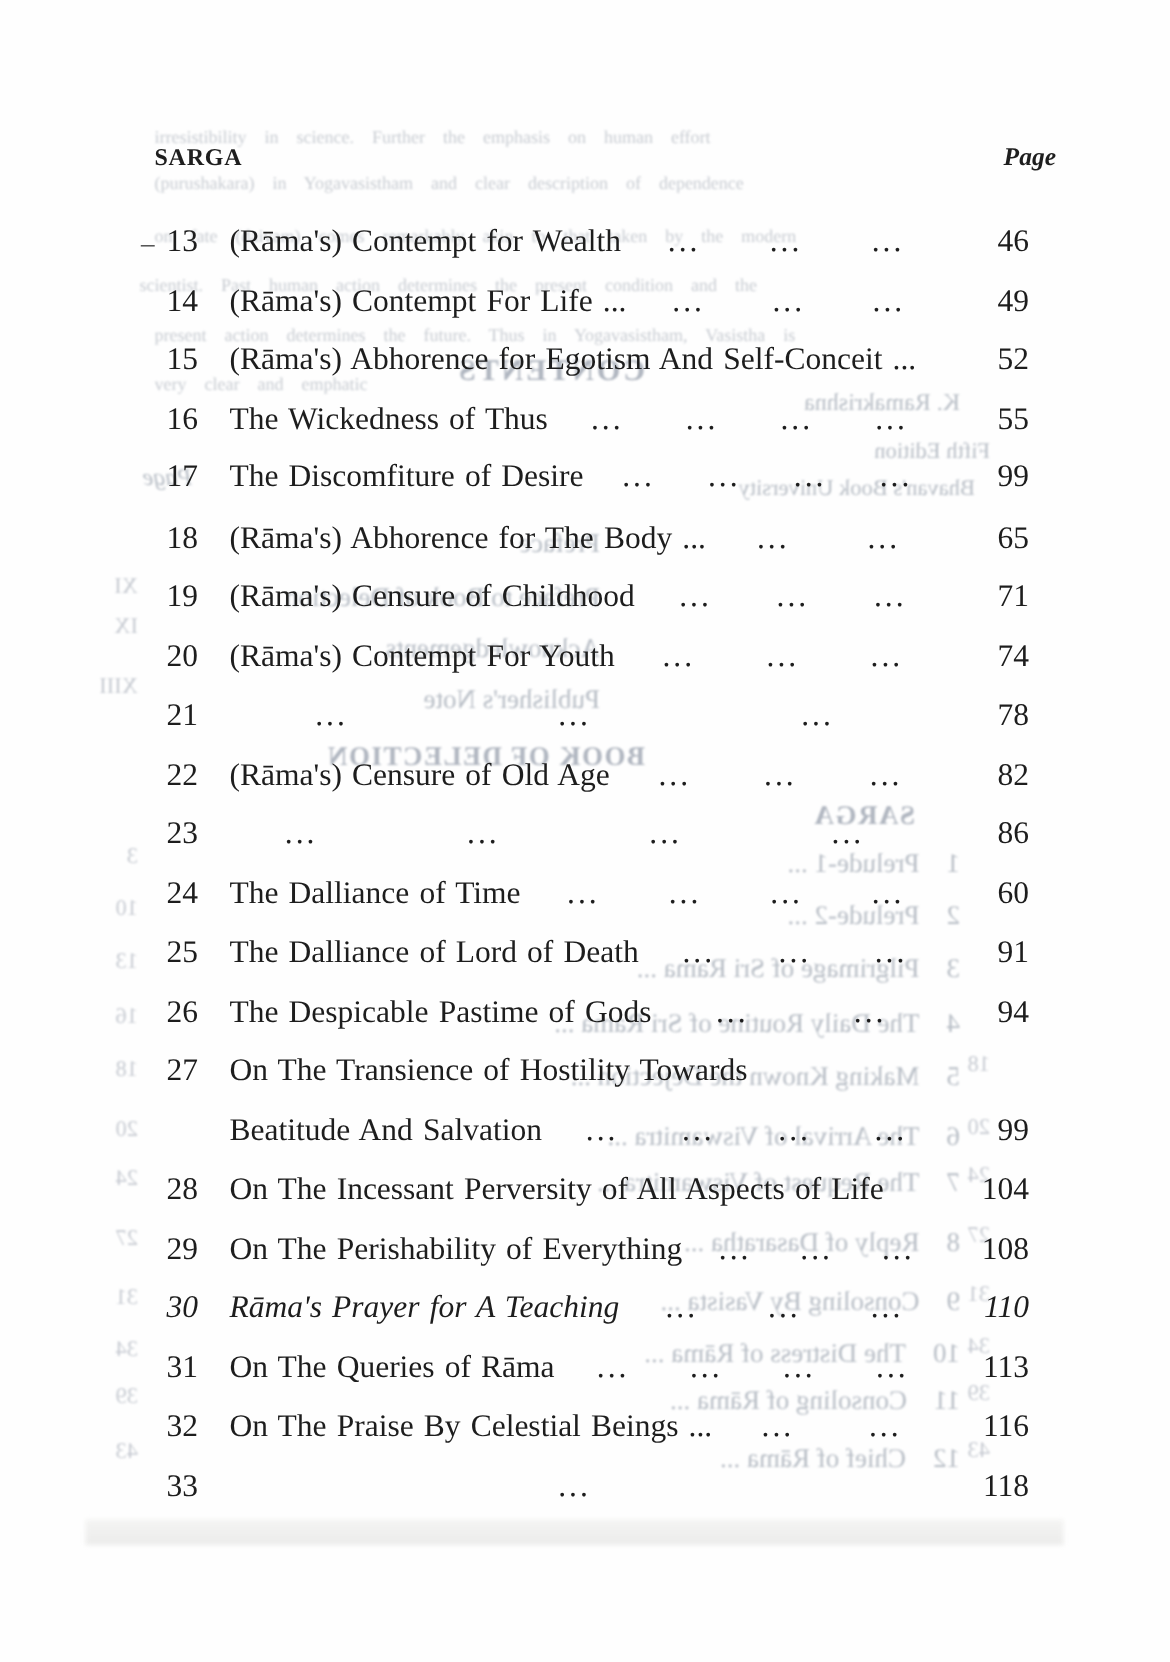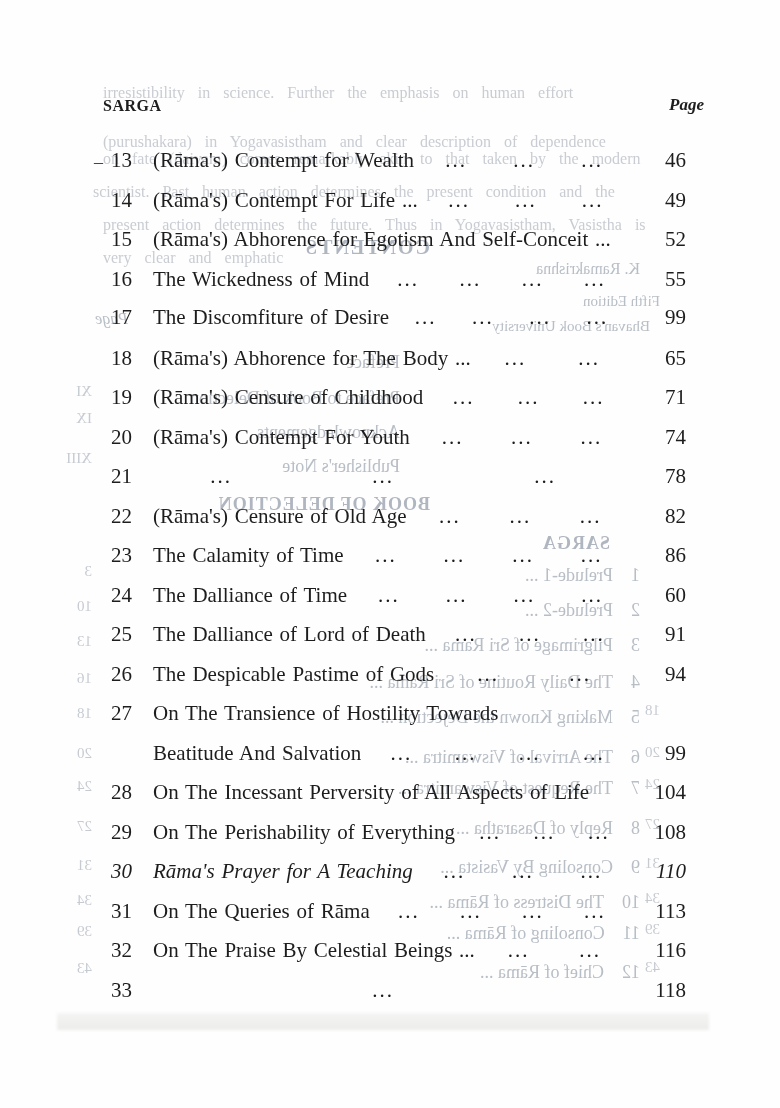--- a/index.html
+++ b/index.html
@@ -16,38 +16,38 @@
   .num{flex:none;width:48px;text-align:right;}
   .tl{flex:none;margin-left:21px;white-space:nowrap;}
   .ld{flex:1 1 auto;min-width:0;display:flex;justify-content:space-around;margin:0 8px;
       overflow:hidden;}
   .ld span{letter-spacing:2px;}
   .pg{flex:none;width:52px;text-align:right;}
   
   .gh{position:absolute;white-space:nowrap;overflow:hidden;font-size:18px;
       color:rgba(125,136,152,.55);filter:blur(.7px);transform:scaleX(-1);text-align:left;}
   .gh-b{font-weight:bold;color:rgba(112,122,140,.55);}
-  .gh-par{position:absolute;white-space:nowrap;overflow:hidden;font-size:16px;
+  .gh-par{position:absolute;white-space:nowrap;overflow:hidden;font-size:12px;
       color:rgba(148,156,168,.5);filter:blur(.6px);word-spacing:9px;}
   .mark{position:absolute;font-size:15px;color:rgba(130,140,155,.45);filter:blur(.6px);
       transform:scaleX(-1);}
   .artifact{position:absolute;font-size:18px;color:#3c3c3c;}
   .band{position:absolute;left:57px;top:1013px;width:652px;height:17px;
       background:linear-gradient(#f4f4f3,#ececeb);filter:blur(1.5px);}
 </style>
 </head>
 <body>
 
 <div id="sheet">
   <span class="hdr-left">SARGA</span>
   <span class="hdr-right">Page</span>
 
   <div id="ghostlayer">
       <div class="gh-par" style="left: 103px; top: 84px; width: 592px;">irresistibility in science. Further the emphasis on human effort</div>
-      <div class="gh-par" style="left: 103px; top: 133px; width: 592px;">(purushakara) in Yogavasistham and clear description of dependence</div>
+      <div class="gh-par" style="left: 103px; top: 115px; width: 592px;">(purushakara) in Yogavasistham and clear description of dependence</div>
       <div class="gh-par" style="left: 103px; top: 150px; width: 592px;">on fate (daivam) comes remarkably akin to that taken by the modern</div>
       <div class="gh-par" style="left: 93px; top: 183px; width: 592px;">scientist. Past human action determines the present condition and the</div>
       <div class="gh-par" style="left: 103px; top: 216px; width: 592px;">present action determines the future. Thus in Yogavasistham, Vasistha is</div>
       <div class="gh-par" style="left: 103px; top: 249px; width: 240px;">very clear and emphatic</div>
       <div class="gh gh-b" style="left: 300px; top: 236px; width: 130px; font-size: 20px; letter-spacing: 2px;">CONTENTS</div>
       <div class="gh" style="left: 440px; top: 260px; width: 200px; font-size: 16px;">K. Ramakrishna</div>
       <div class="gh" style="left: 540px; top: 293px; width: 120px; font-size: 15px;">Fifth Edition</div>
       <div class="gh" style="left: 420px; top: 318px; width: 230px; font-size: 15px;">Bhavan's Book University</div>
       <div class="gh" style="left: 78px; top: 310px; width: 50px; font-size: 16px; font-style: italic;">Page</div>
       <div class="gh" style="left: 150px; top: 352px; width: 250px;">Preface</div>
@@ -116,21 +116,21 @@
         <span class="pg">49</span>
       </div>
       <div class="row" style="top: 79px;">
         <span class="num">15</span>
         <span class="tl">(Rāma's) Abhorence for Egotism And Self-Conceit ...</span>
         <span class="ld"></span>
         <span class="pg">52</span>
       </div>
       <div class="row" style="top: 118.5px;">
         <span class="num">16</span>
-        <span class="tl">The Wickedness of Mind</span>
+        <span class="tl">The Wickedness of Thus</span>
         <span class="ld">
           <span>...</span>
           <span>...</span>
           <span>...</span>
           <span>...</span>
         </span>
         <span class="pg">55</span>
       </div>
       <div class="row" style="top: 157px;">
         <span class="num">17</span>
@@ -186,21 +186,20 @@
         <span class="tl">(Rāma's)  Censure of Old Age</span>
         <span class="ld">
           <span>...</span>
           <span>...</span>
           <span>...</span>
         </span>
         <span class="pg">82</span>
       </div>
       <div class="row" style="top: 395px;">
         <span class="num">23</span>
-        <span class="tl">The Calamity of  Time</span>
         <span class="ld">
           <span>...</span>
           <span>...</span>
           <span>...</span>
           <span>...</span>
         </span>
         <span class="pg">86</span>
       </div>
       <div class="row" style="top: 434.5px;">
         <span class="num">24</span>

